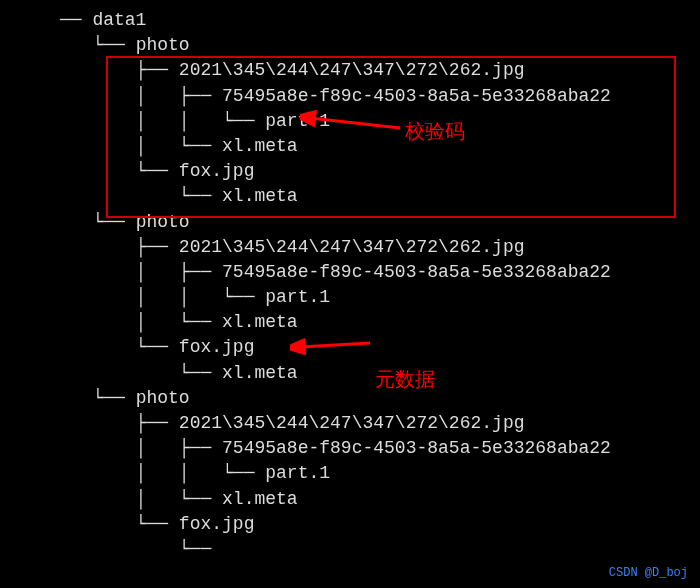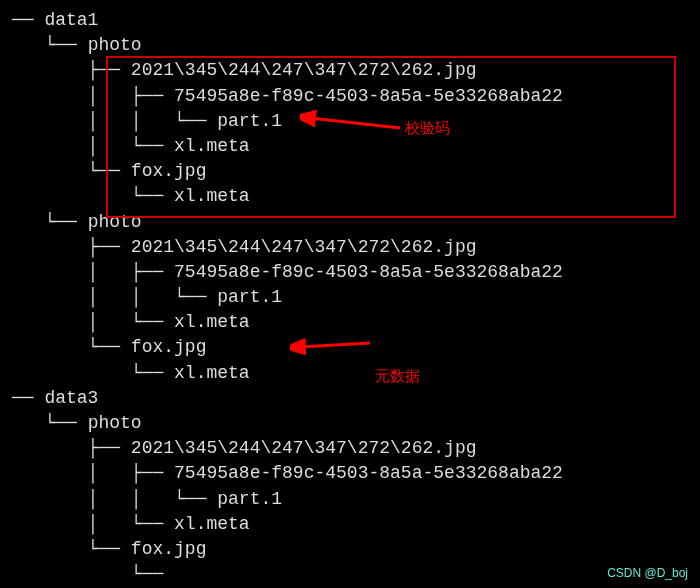--- a/index.html
+++ b/index.html
@@ -15,58 +15,59 @@
       width: 700px;
       height: 588px;
       overflow: hidden;
       position: relative;
       padding: 8px 0 0 12px;
       line-height: 1.4;
     }
     .tree-line {
       white-space: pre;
       font-family: "Courier New", monospace;
+      margin-left: 48px;
     }
     .highlight-box {
       position: absolute;
       border: 2px solid #cc0000;
       pointer-events: none;
     }
     .box1 {
       top: 56px;
       left: 106px;
       width: 570px;
       height: 162px;
     }
     .annotation {
       position: absolute;
       color: #ff0000;
       font-family: "SimSun", "Microsoft YaHei", sans-serif;
-      font-size: 15px;
+      font-size: 20px;
       pointer-events: none;
     }
     .anno1 {
       top: 117px;
       left: 405px;
     }
     .anno2 {
       top: 333px;
       left: 375px;
       margin-top: 32px;
     }
     .arrow {
       position: absolute;
       pointer-events: none;
     }
     .watermark {
       position: absolute;
       bottom: 6px;
       right: 12px;
-      color: #5eead4;
-      font-family: Liberation Sans, sans-serif;
+      color: #3b82f6;
+      font-family: Liberation Mono, monospace;
       font-size: 12px;
     }
   </style>
 </head>
 <body>
 
 <div>
 <div class="tree-line">── <span>data1</span></div>
 <div class="tree-line">   └── <span>photo</span></div>
 <div class="tree-line">       ├── <span>2021\345\244\247\347\272\262.jpg</span></div>
@@ -75,21 +76,20 @@
 <div class="tree-line">       │   └── <span>xl.meta</span></div>
 <div class="tree-line">       └── <span>fox.jpg</span></div>
 <div class="tree-line">           └── <span>xl.meta</span></div>
 <div class="tree-line">   └── <span>photo</span></div>
 <div class="tree-line">       ├── <span>2021\345\244\247\347\272\262.jpg</span></div>
 <div class="tree-line">       │   ├── <span>75495a8e-f89c-4503-8a5a-5e33268aba22</span></div>
 <div class="tree-line">       │   │   └── <span>part.1</span></div>
 <div class="tree-line">       │   └── <span>xl.meta</span></div>
 <div class="tree-line">       └── <span>fox.jpg</span></div>
 <div class="tree-line">           └── <span>xl.meta</span></div>
-<div class="tree-line">── <span>data3</span></div>
 <div class="tree-line">   └── <span>photo</span></div>
 <div class="tree-line">       ├── <span>2021\345\244\247\347\272\262.jpg</span></div>
 <div class="tree-line">       │   ├── <span>75495a8e-f89c-4503-8a5a-5e33268aba22</span></div>
 <div class="tree-line">       │   │   └── <span>part.1</span></div>
 <div class="tree-line">       │   └── <span>xl.meta</span></div>
 <div class="tree-line">       └── <span>fox.jpg</span></div>
 <div class="tree-line">           └── </div>
 </div>
 
 <div class="highlight-box box1"></div>

